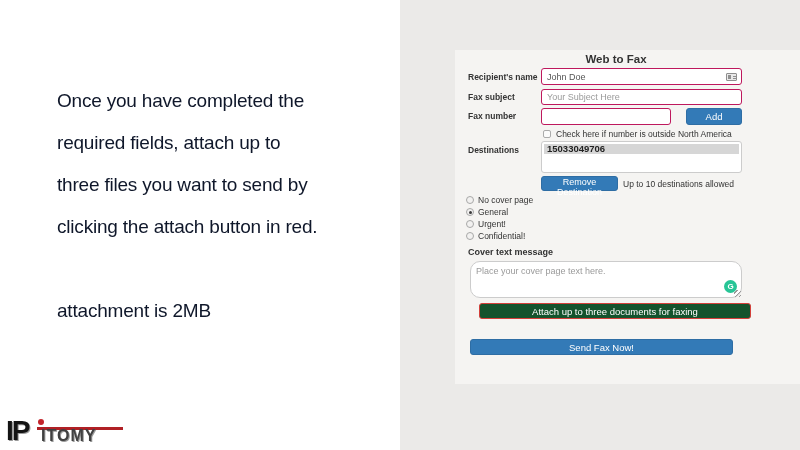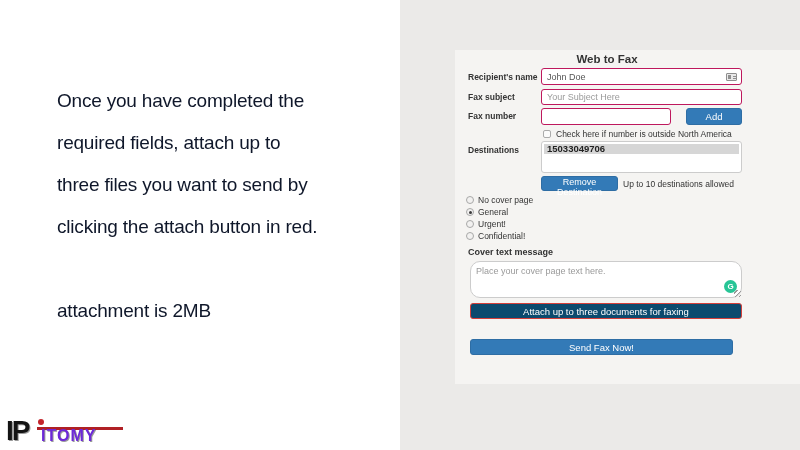--- a/index.html
+++ b/index.html
@@ -13,27 +13,27 @@
   .intro-text .line { height:42px; line-height:42px; font-size:19px; letter-spacing:-0.2px; white-space:nowrap; }
 
   
   .logo { position:absolute; left:6px; top:416px; width:125px; height:32px; }
   .logo-ip { position:absolute; left:0; top:0; font-size:28px; line-height:30px; font-weight:900;
              letter-spacing:-2px; color:#141414; text-shadow:1px 1px 0 #9a9a9a; }
   .logo-dot { position:absolute; left:32px; top:3px; width:6px; height:6px; border-radius:50%;
               background:#c3242b; }
   .logo-line { position:absolute; left:31px; top:11px; width:86px; height:2.5px; background:#b02025; }
   .logo-itomy { position:absolute; left:35px; bottom:3px; font-size:16px; font-weight:900;
-                letter-spacing:1px; color:#6d28d9; text-shadow:1px 1px 0 #9a9a9a; }
+                letter-spacing:1px; color:#404040; text-shadow:1px 1px 0 #9a9a9a; }
 
   
   .right-half { position:absolute; left:400px; top:0; width:400px; height:450px; background:#ebeae8; }
   .panel { position:absolute; left:55px; top:50px; width:345px; height:334px; background:#f5f4f2; }
 
-  .form-title { position:absolute; left:7px; top:3px; width:290px; text-align:center;
+  .form-title { position:absolute; left:16px; top:3px; width:290px; text-align:center;
                 font-size:11.5px; font-weight:bold; color:#333; }
 
   .flabel { position:absolute; font-size:8.5px; font-weight:bold; color:#333; white-space:nowrap; }
   .smalltext { position:absolute; font-size:8.5px; color:#333; white-space:nowrap; }
 
   .tinput { position:absolute; height:17px; background:#fff; border:1px solid #be185d; border-radius:3px;
             font-family:"Liberation Sans", sans-serif; font-size:9px; color:#555; padding:0 5px; }
   .tinput::placeholder { color:#9a9a9a; opacity:1; }
 
   .input-wrap { position:absolute; }
@@ -41,21 +41,21 @@
   .contact-icon { position:absolute; right:5px; top:5px; width:11px; height:8px;
                   border:1px solid #8f8f8f; border-radius:1px; background:#e9e9e9; }
   .contact-icon::before { content:""; position:absolute; left:1px; top:1px; width:3px; height:4px;
                           background:#8f8f8f; }
   .contact-icon::after { content:""; position:absolute; left:5.5px; top:1.5px; width:3.5px; height:1px;
                          background:#8f8f8f; box-shadow:0 2px 0 #8f8f8f; }
 
   .btn { position:absolute; border:none; border-radius:3px; color:#fff;
          font-family:"Liberation Sans", sans-serif; font-size:9.5px; text-align:center; cursor:pointer; }
   .btn-blue   { background:#337ab7; border:1px solid #2e6da4; }
-  .btn-red    { background:#0c4a6e; border:1px solid #d43f3a; }
+  .btn-red    { background:#14532d; border:1px solid #d43f3a;margin-left:9px; }
   .btn-orange { background:#f0ad4e; border:1px solid #eea236; }
 
   .checkbox { position:absolute; left:88px; top:80px; width:8px; height:8px; background:#fbfbfb;
               border:1px solid #ababab; border-radius:2px; }
 
   .listbox { position:absolute; left:86px; top:91px; width:201px; height:32px; background:#fff;
              border:1px solid #ccc; border-radius:3px; overflow:hidden; }
   .dest-item { margin:2px; height:10px; line-height:10px; background:#d6d6d6;
                font-size:9.5px; font-weight:bold; color:#222; padding-left:3px; }
 

